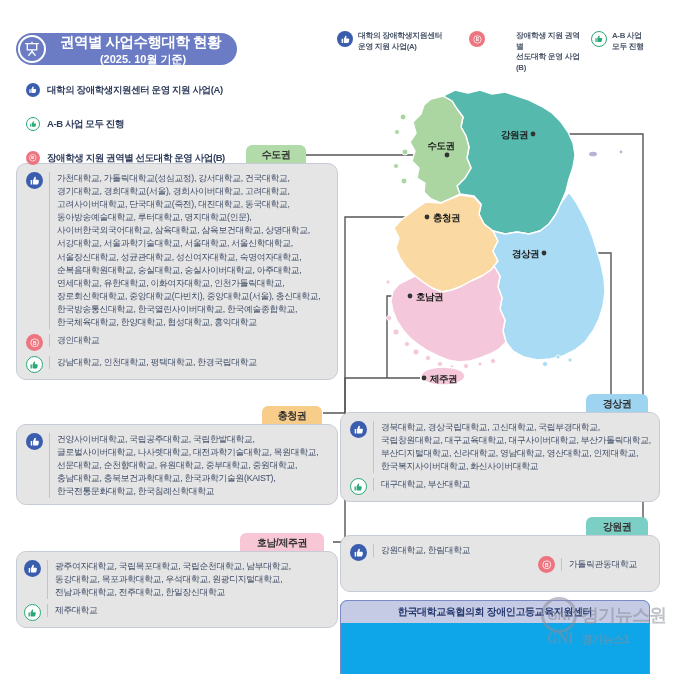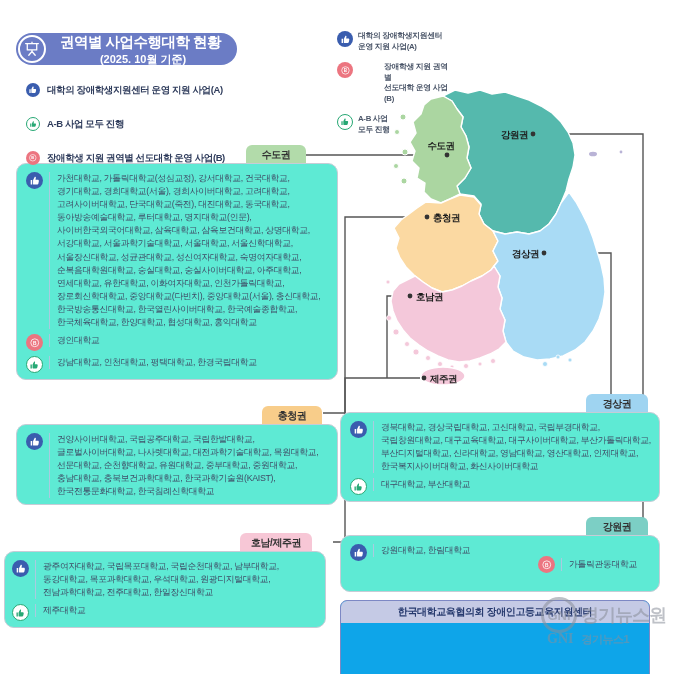--- a/index.html
+++ b/index.html
@@ -18,38 +18,38 @@
   .title-icon{
     position:absolute;left:2px;top:2px;width:28px;height:28px;border-radius:50%;
     border:2px solid #fff;background:var(--accent_blue,#6b7cc5);
     display:flex;align-items:center;justify-content:center;box-sizing:border-box;
   }
   .title-icon svg{width:18px;height:18px;}
   .title-text{color:#fff;font-weight:bold;font-size:14.5px;letter-spacing:-0.5px;white-space:nowrap;}
   .title-suffix{color:#fff;font-size:11px;font-weight:bold;margin-left:5px;white-space:nowrap;}
 
   
-  .legend-top{position:absolute;left:337px;top:31px;width:330px;display:flex;gap:10px;z-index:3;flex-direction:column;}
+  .legend-top{position:absolute;left:337px;top:31px;width:330px;display:flex;gap:10px;z-index:3;}
   .lt-item{display:flex;gap:5px;align-items:flex-start;}
   .lt-item .txt{font-size:7.8px;line-height:10.5px;color:#4a5568;font-weight:bold;letter-spacing:-0.3px;}
   .legend-left{position:absolute;left:26px;top:83px;display:flex;flex-direction:column;gap:20px;z-index:3;justify-content:center;}
   .ll-item{display:flex;gap:7px;align-items:center;}
   .ll-item .txt{font-size:9.5px;color:#2f3c5c;font-weight:bold;letter-spacing:-0.4px;}
 
   
   .circ{border-radius:50%;display:flex;align-items:center;justify-content:center;flex:none;box-sizing:border-box;}
   .icon-a{background:var(--icon_a,#3a5dae);color:#fff;}
   .icon-b{background:var(--icon_b,#ec7580);color:#fff;}
   .icon-ab{background:#fff;border:1.6px solid var(--icon_ab,#27a874);color:var(--icon_ab,#27a874);}
   .sz14{width:14px;height:14px;} .sz16{width:16px;height:16px;} .sz17{width:17px;height:17px;}
   .circ svg{width:68%;height:68%;}
 
   
   .rbox{
-    position:absolute;background:#5eead4;border:1px solid #c6ccd6;border-radius:10px;
+    position:absolute;background:#e5e5e5;border:1px solid #c6ccd6;border-radius:10px;
     padding:8px 8px 6px 9px;box-sizing:border-box;z-index:2;
   }
   .rtab{
     position:absolute;z-index:2;height:19px;border-radius:6px 6px 0 0;
     display:flex;align-items:center;justify-content:center;
     font-size:10px;font-weight:bold;color:#333;letter-spacing:-0.5px;
   }
   .rrow{display:flex;gap:6px;align-items:flex-start;margin-bottom:5px;}
   .rrow:last-child{margin-bottom:0;}
   .rtxt{
@@ -229,21 +229,21 @@
         <svg>
           <use href="#ic-b"></use>
         </svg>
       </span>
     <span class="txt">장애학생 지원 권역별 선도대학 운영 사업(B)</span>
   </div>
 </div>
 
 <div class="rtab" style="left:246px;top:145px;width:60px;background:var(--tab_sudogwon,#b2dbaa);">수도권</div>
 <div class="rtab" style="left:262px;top:406px;width:60px;background:var(--tab_chungcheong,#f8cd8a);">충청권</div>
-<div class="rtab" style="left:240px;top:533px;width:72px;background:var(--tab_honam,#f7c7d6);">호남/제주권</div>
+<div class="rtab" style="left:240px;top:533px;width:84px;background:var(--tab_honam,#f7c7d6);">호남/제주권</div>
 <div class="rtab" style="left:586px;top:394px;width:62px;background:var(--tab_gyeongsang,#9fd4f1);">경상권</div>
 <div class="rtab" style="left:586px;top:517px;width:62px;background:var(--tab_gangwon,#7ccfc5);">강원권</div>
 
 <div class="rbox" style="left:16px;top:163px;width:322px;">
   <div class="rrow">
     <span class="circ icon-a sz17">
         <svg>
           <use href="#ic-thumb"></use>
         </svg>
       </span>
@@ -271,21 +271,21 @@
   <div class="rrow">
     <span class="circ icon-a sz17">
         <svg>
           <use href="#ic-thumb"></use>
         </svg>
       </span>
     <div class="rtxt">건양사이버대학교, 국립공주대학교, 국립한밭대학교, 글로벌사이버대학교, 나사렛대학교, 대전과학기술대학교, 목원대학교, 선문대학교, 순천향대학교, 유원대학교, 중부대학교, 중원대학교, 충남대학교, 충북보건과학대학교, 한국과학기술원(KAIST), 한국전통문화대학교, 한국침례신학대학교</div>
   </div>
 </div>
 
-<div class="rbox" style="left:4px;top:551px;width:322px;padding-left:7px;">
+<div class="rbox" style="left:16px;top:551px;width:322px;padding-left:7px;">
   <div class="rrow">
     <span class="circ icon-a sz17">
         <svg>
           <use href="#ic-thumb"></use>
         </svg>
       </span>
     <div class="rtxt">광주여자대학교, 국립목포대학교, 국립순천대학교, 남부대학교, 동강대학교, 목포과학대학교, 우석대학교, 원광디지털대학교, 전남과학대학교, 전주대학교, 한일장신대학교</div>
   </div>
   <div class="rrow">
     <span class="circ icon-ab sz17">

